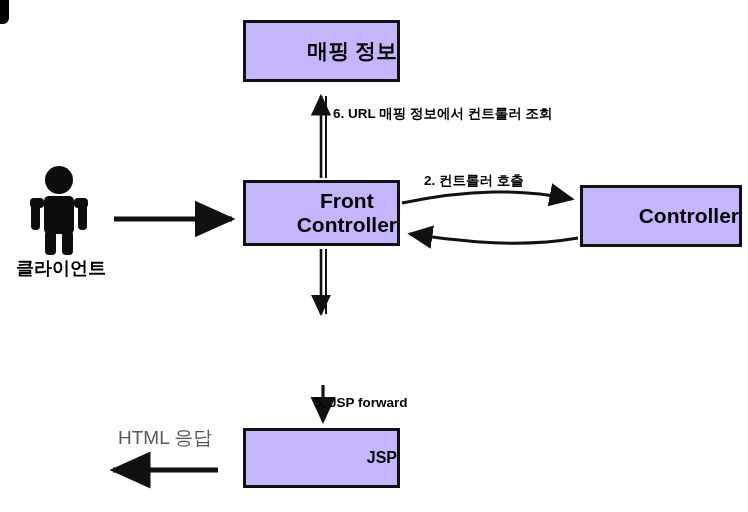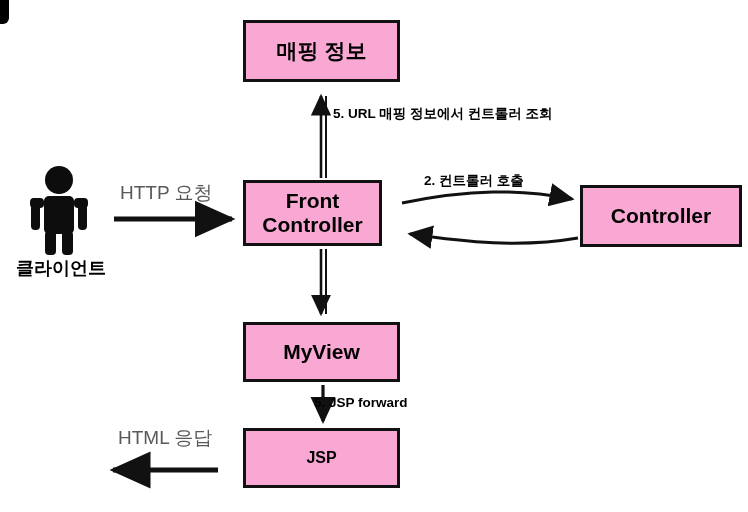--- a/index.html
+++ b/index.html
@@ -22,31 +22,31 @@
     top: 0;
     width: 9px;
     height: 24px;
     background: #000000;
     border-bottom-right-radius: 6px;
   }
   .box {
     position: absolute;
     box-sizing: border-box;
     border: 3px solid #111111;
-    background: #f9a8d4;
+    background: #c4b5fd;
     display: flex;
     align-items: center;
-    justify-content: center;
+    justify-content: flex-end;
     text-align: center;
     color: #000000;
     font-weight: 700;
     line-height: 1.15;
   }
   .box-mapping   { left: 243px; top: 20px;  width: 157px; height: 62px;  font-size: 21px; }
-  .box-front     { left: 243px; top: 180px; width: 139px; height: 66px;  font-size: 21px; }
+  .box-front     { left: 243px; top: 180px; width: 157px; height: 66px;  font-size: 21px; }
   .box-controller{ left: 580px; top: 185px; width: 162px; height: 62px;  font-size: 21px; }
   .box-myview    { left: 243px; top: 322px; width: 157px; height: 60px;  font-size: 21px; }
   .box-jsp       { left: 243px; top: 428px; width: 157px; height: 60px;  font-size: 16px; }
 
   .label {
     position: absolute;
     color: #000000;
     white-space: nowrap;
   }
   .label-step {
@@ -150,29 +150,25 @@
     <span>
       <span>Front</span><br>
       <span>Controller</span>
     </span>
   </div>
 
   <div class="box box-controller">
     <span>Controller</span>
   </div>
 
-  <div class="box box-myview">
-    <span>MyView</span>
-  </div>
 
   <div class="box box-jsp">
     <span>JSP</span>
   </div>
 
-  <div class="label label-step lbl-1">5. URL 매핑 정보에서 컨트롤러 조회</div>
+  <div class="label label-step lbl-1">6. URL 매핑 정보에서 컨트롤러 조회</div>
   <div class="label label-step lbl-2">2. 컨트롤러 호출</div>
   <div class="label label-step lbl-5">5. JSP forward</div>
 
-  <div class="label label-gray lbl-http">HTTP 요청</div>
   <div class="label label-gray lbl-html">HTML 응답</div>
   <div class="label label-client lbl-client">클라이언트</div>
 
 </div>
 
 </body></html>

